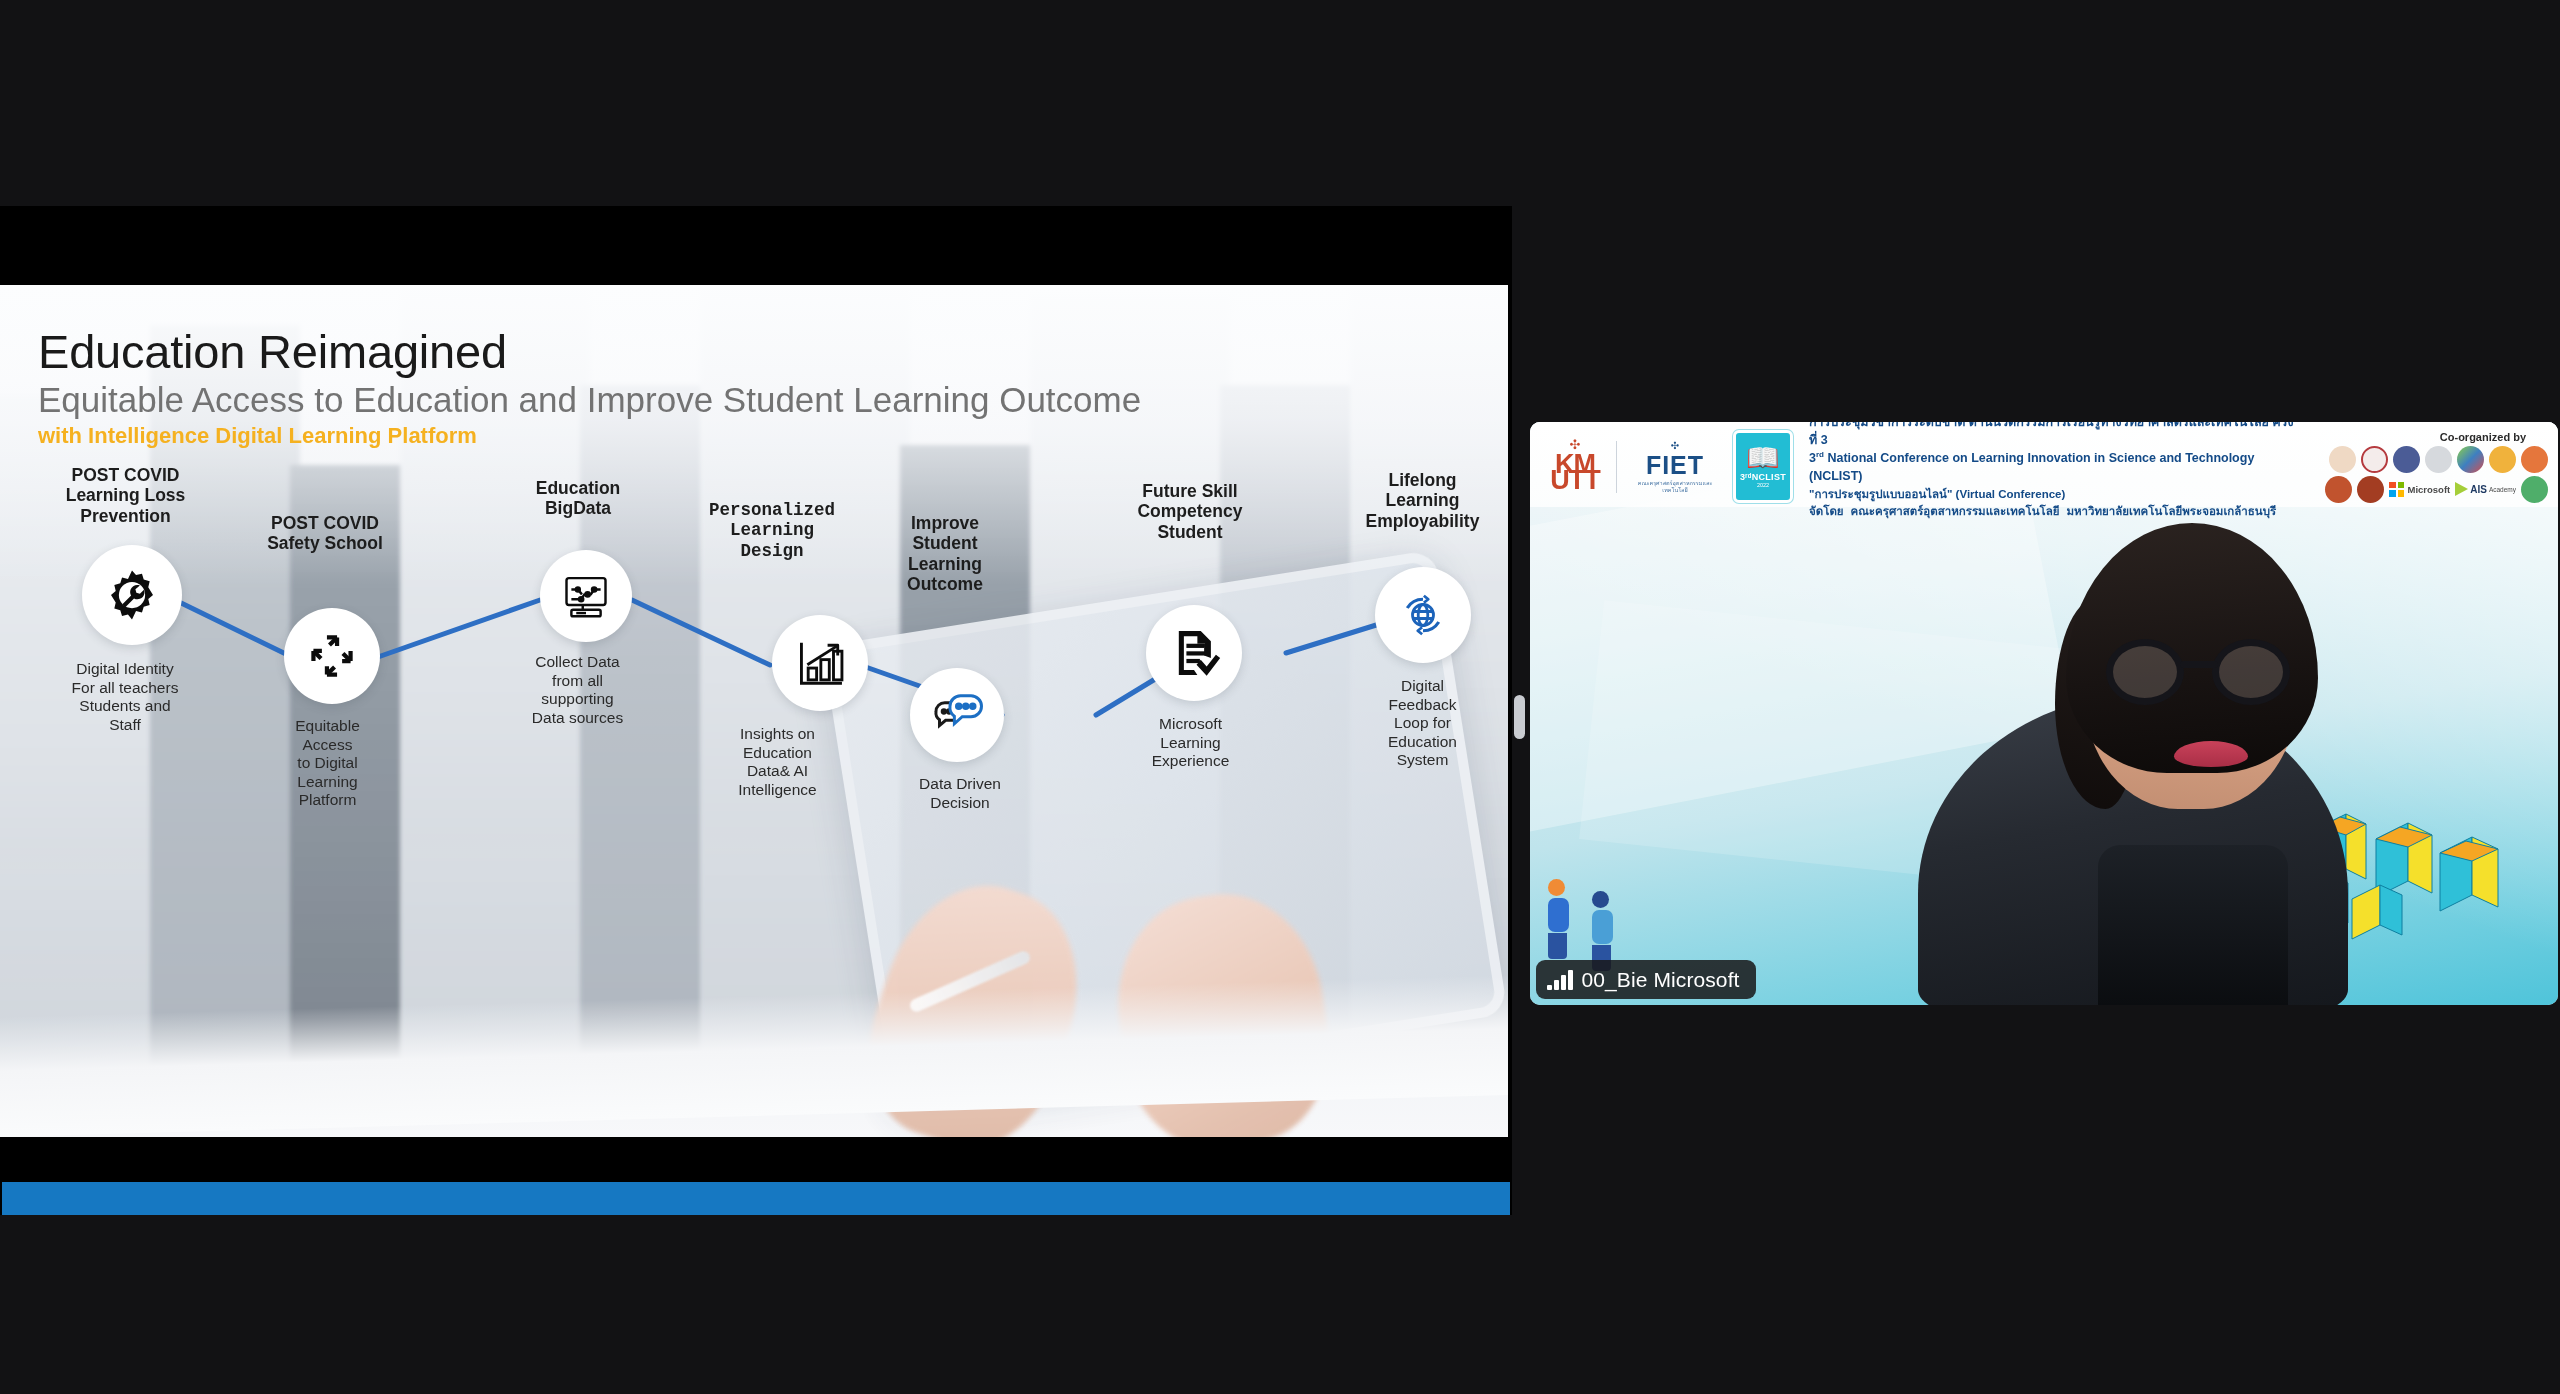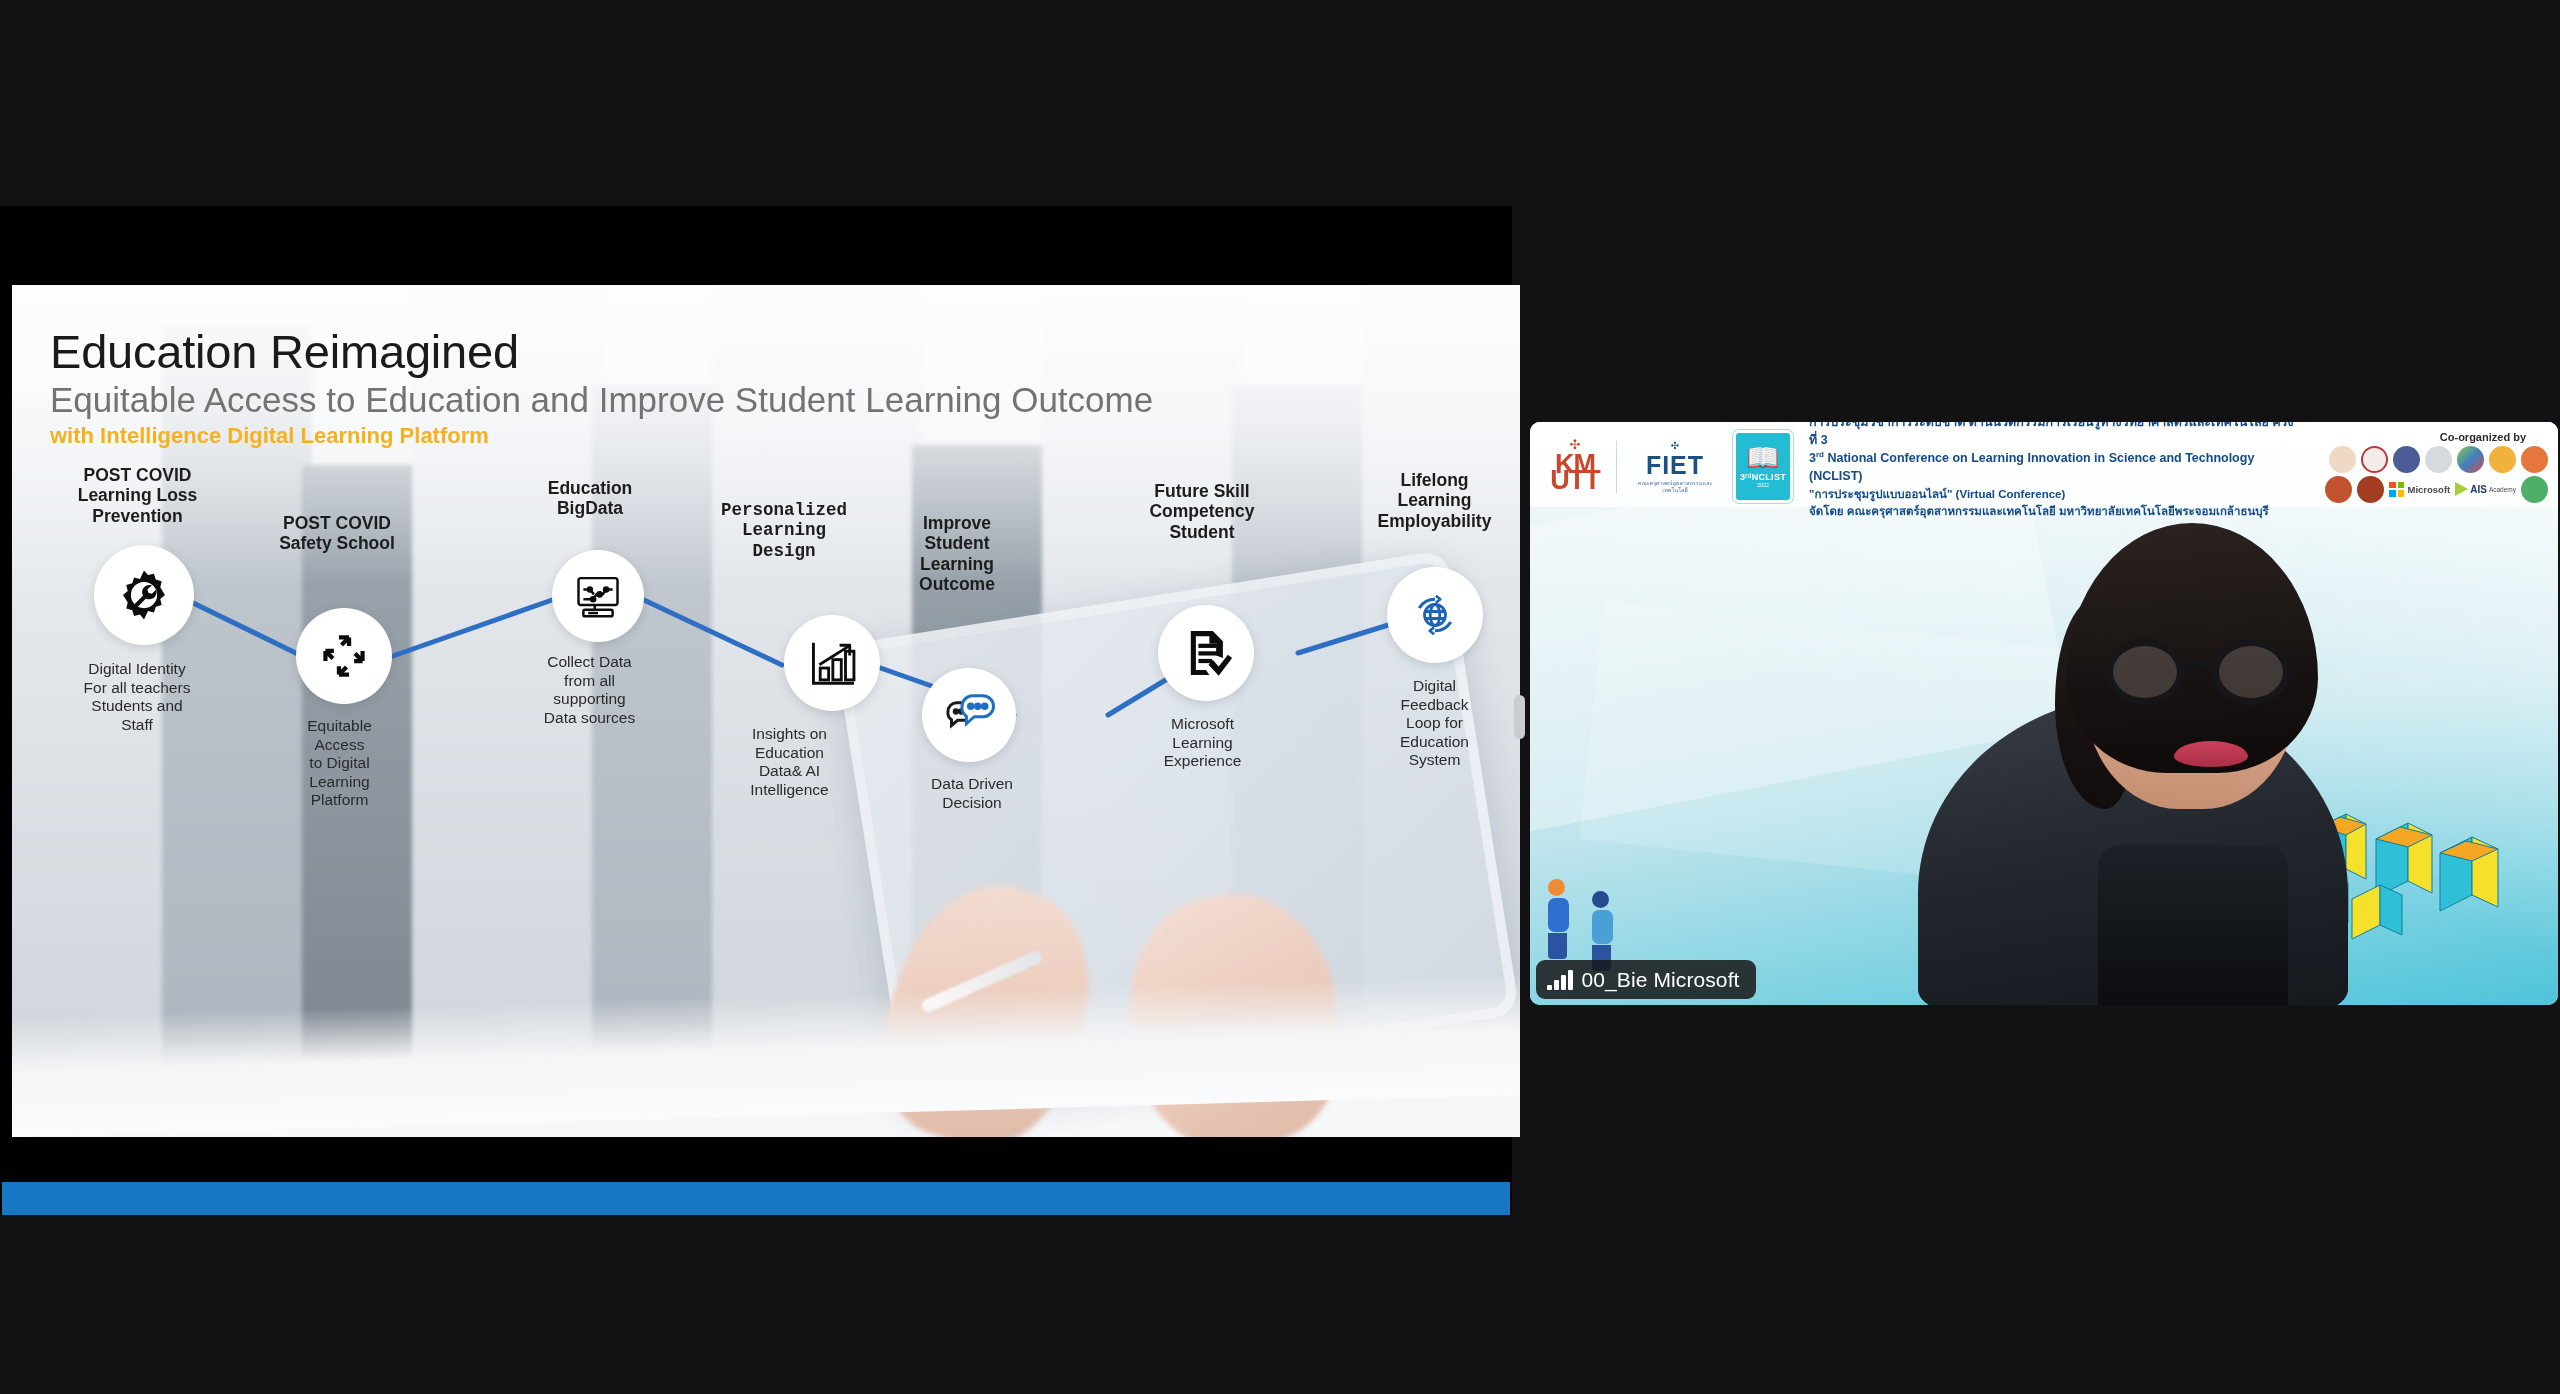--- a/index.html
+++ b/index.html
@@ -11,21 +11,21 @@
   }
 
   #stage { position: relative; width: 2560px; height: 1394px; background: #121214; }
 
   
   #share-pane {
     position: absolute; left: 0; top: 206px; width: 1512px; height: 1009px;
     background: #000;
   }
   #slide {
-    position: absolute; left: 12px; top: 79px; width: 1508px; height: 852px;
+    position: absolute; left: 0; top: 79px; width: 1508px; height: 852px;
     overflow: hidden; background: #eceef1;
   }
 
   
   .bg-sky {
     position: absolute; inset: 0;
     background:
       linear-gradient(180deg,#fbfcfd 0%,#f6f7f9 14%,#e9ecf0 30%,#dfe3e8 55%,#eceff3 78%,#f7f8fa 100%);
   }
   .bg-towers { position: absolute; inset: 0; opacity: .92; }
@@ -134,21 +134,21 @@
     border:3px solid #fff; box-shadow:0 0 0 1px #9fdfe9;
     display:flex; flex-direction:column; align-items:center; justify-content:center; color:#fff;
   }
   .logo-nclist .book{ font-size:27px; line-height:1; }
   .logo-nclist .lab{ font-size:9px; font-weight:700; letter-spacing:.3px; }
   .logo-nclist .yr{ font-size:5.5px; }
   .banner-text{ flex:1; color:#134a87; padding:0 6px; }
   .bt1{ font-size:12.5px; font-weight:700; line-height:1.45; }
   .bt2{ font-size:12.5px; font-weight:700; line-height:1.45; }
   .bt3{ font-size:11.5px; font-weight:700; line-height:1.5; }
-  .bt4{ font-size:11.5px; font-weight:700; line-height:1.5; }
+  .bt4{ font-size:11.5px; font-weight:700; line-height:1.5;font-family:Liberation Mono, monospace; }
   .sup{ font-size:8px; vertical-align:super; }
   .co-wrap{ width:235px; }
   .co-lbl{ font-size:11px; font-weight:700; color:#2a2a2a; text-align:right; padding-right:22px; }
   .co-row{ display:flex; gap:5px; justify-content:flex-end; margin-top:3px; }
   .seal{ width:27px; height:27px; border-radius:50%; }
   .ms-logo{ display:flex; align-items:center; gap:3px; }
   .ms-sq{ width:15px; height:15px; display:grid; grid-template-columns:1fr 1fr; grid-template-rows:1fr 1fr; gap:1.5px;}
   .ms-sq i{ display:block; }
   .ms-txt{ font-size:9.5px; color:#4a4a4a; font-weight:700;}
   .ais{ display:flex; align-items:center; gap:2px; }

